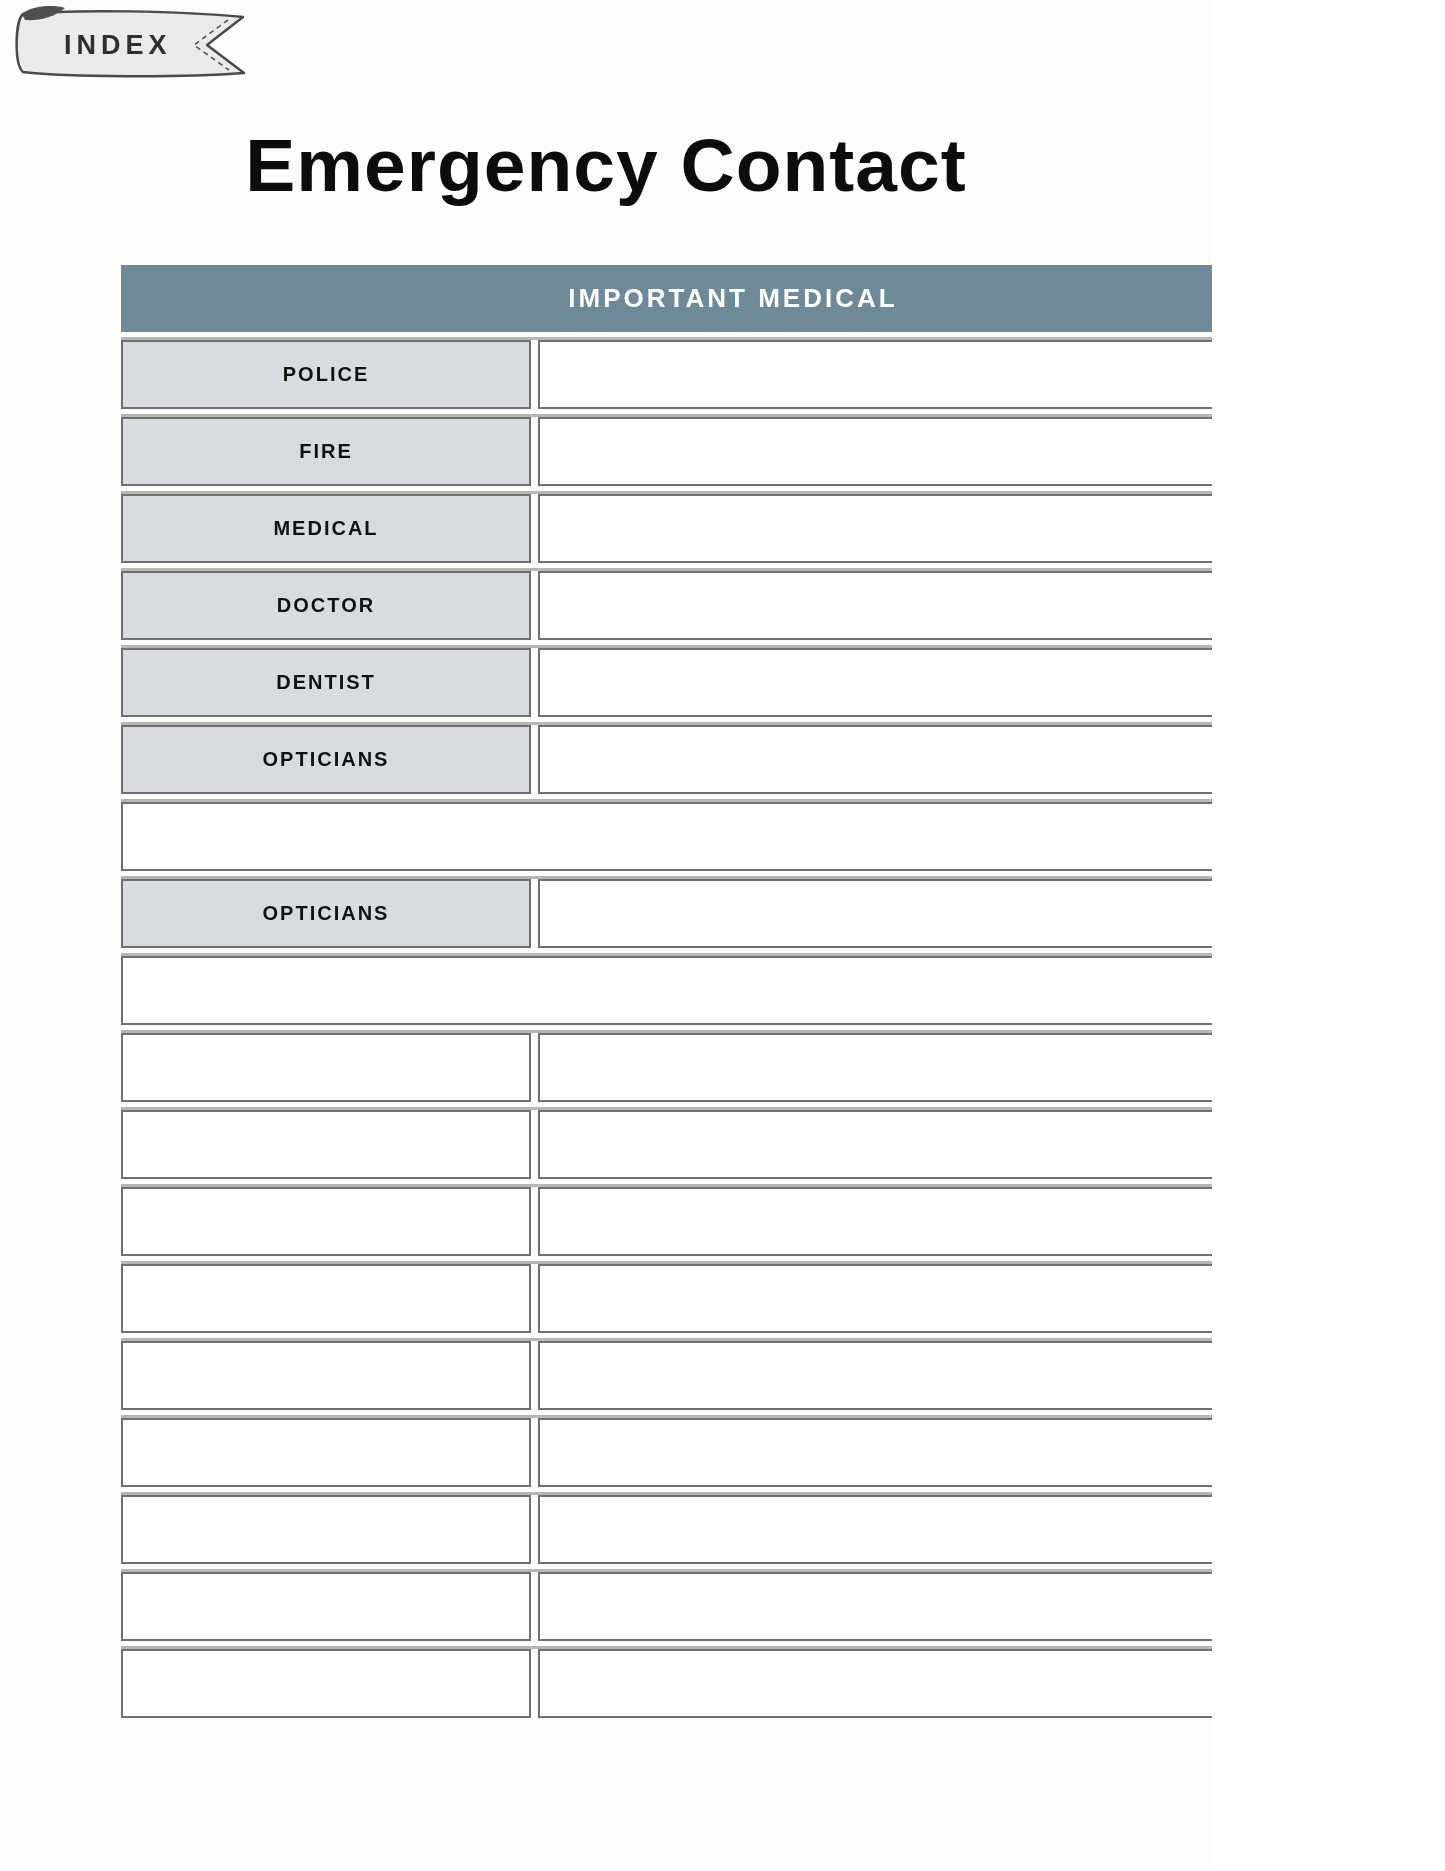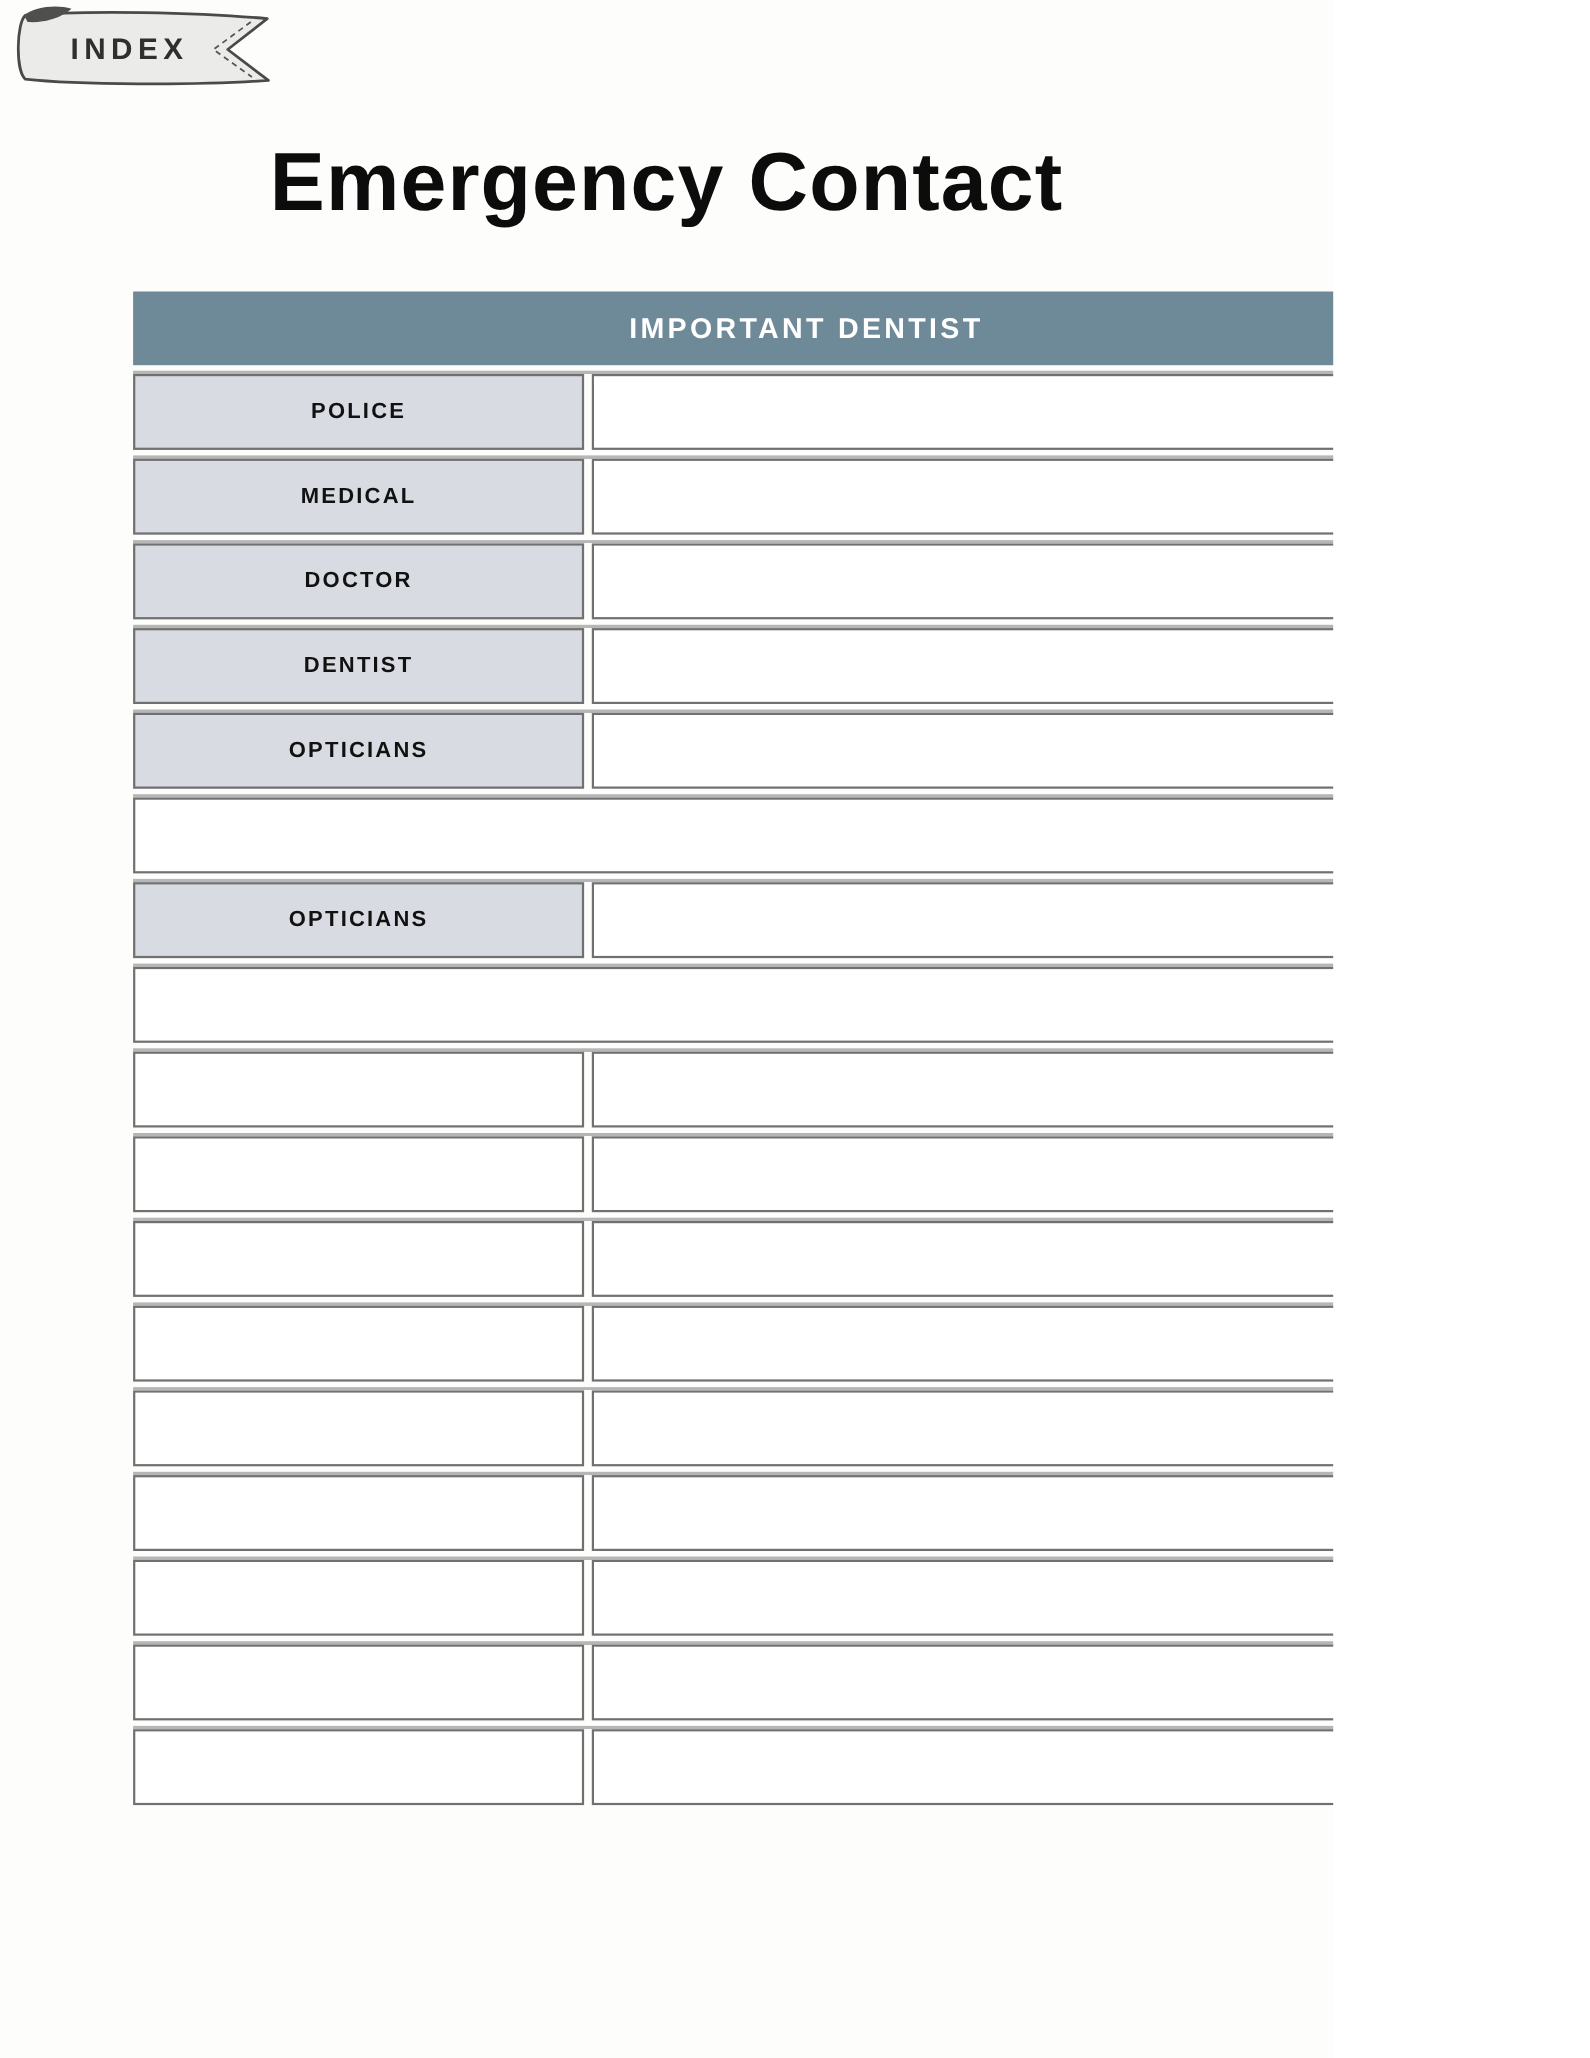--- a/index.html
+++ b/index.html
@@ -113,27 +113,31 @@
   <svg class="ribbon" viewBox="0 0 260 84" xmlns="http://www.w3.org/2000/svg">
     <path d="M 17,12 C 70,7 175,9 237,15 L 201,43 L 238,71 C 172,76 62,75 17,70 C 8,62 9,19 17,12 Z" fill="#ebebe9" stroke="#4a4a4a" stroke-width="2.5" stroke-linejoin="round"></path>
     <path d="M 16,12 C 25,4 46,2 59,6 C 49,15 33,19 19,18 Z" fill="#4f4f4f"></path>
     <path d="M 222,18 L 188,43 L 223,68" fill="none" stroke="#555555" stroke-width="1.6" stroke-dasharray="5,4"></path>
     <text x="58" y="52">INDEX</text>
   </svg>
 
   <div class="page-title">Emergency Contact</div>
 
   <div class="contacts">
-    <div class="table-header">IMPORTANT DENTIST</div>
+    <div class="table-header">IMPORTANT MEDICAL</div>
     <div>
   <div class="row">
     <div class="cell label-cell shaded">POLICE</div>
     <div class="cell value-cell"></div>
   </div>
 
+  <div class="row">
+    <div class="cell label-cell shaded">FIRE</div>
+    <div class="cell value-cell"></div>
+  </div>
 
   <div class="row">
     <div class="cell label-cell shaded">MEDICAL</div>
     <div class="cell value-cell"></div>
   </div>
 
   <div class="row">
     <div class="cell label-cell shaded">DOCTOR</div>
     <div class="cell value-cell"></div>
   </div>

